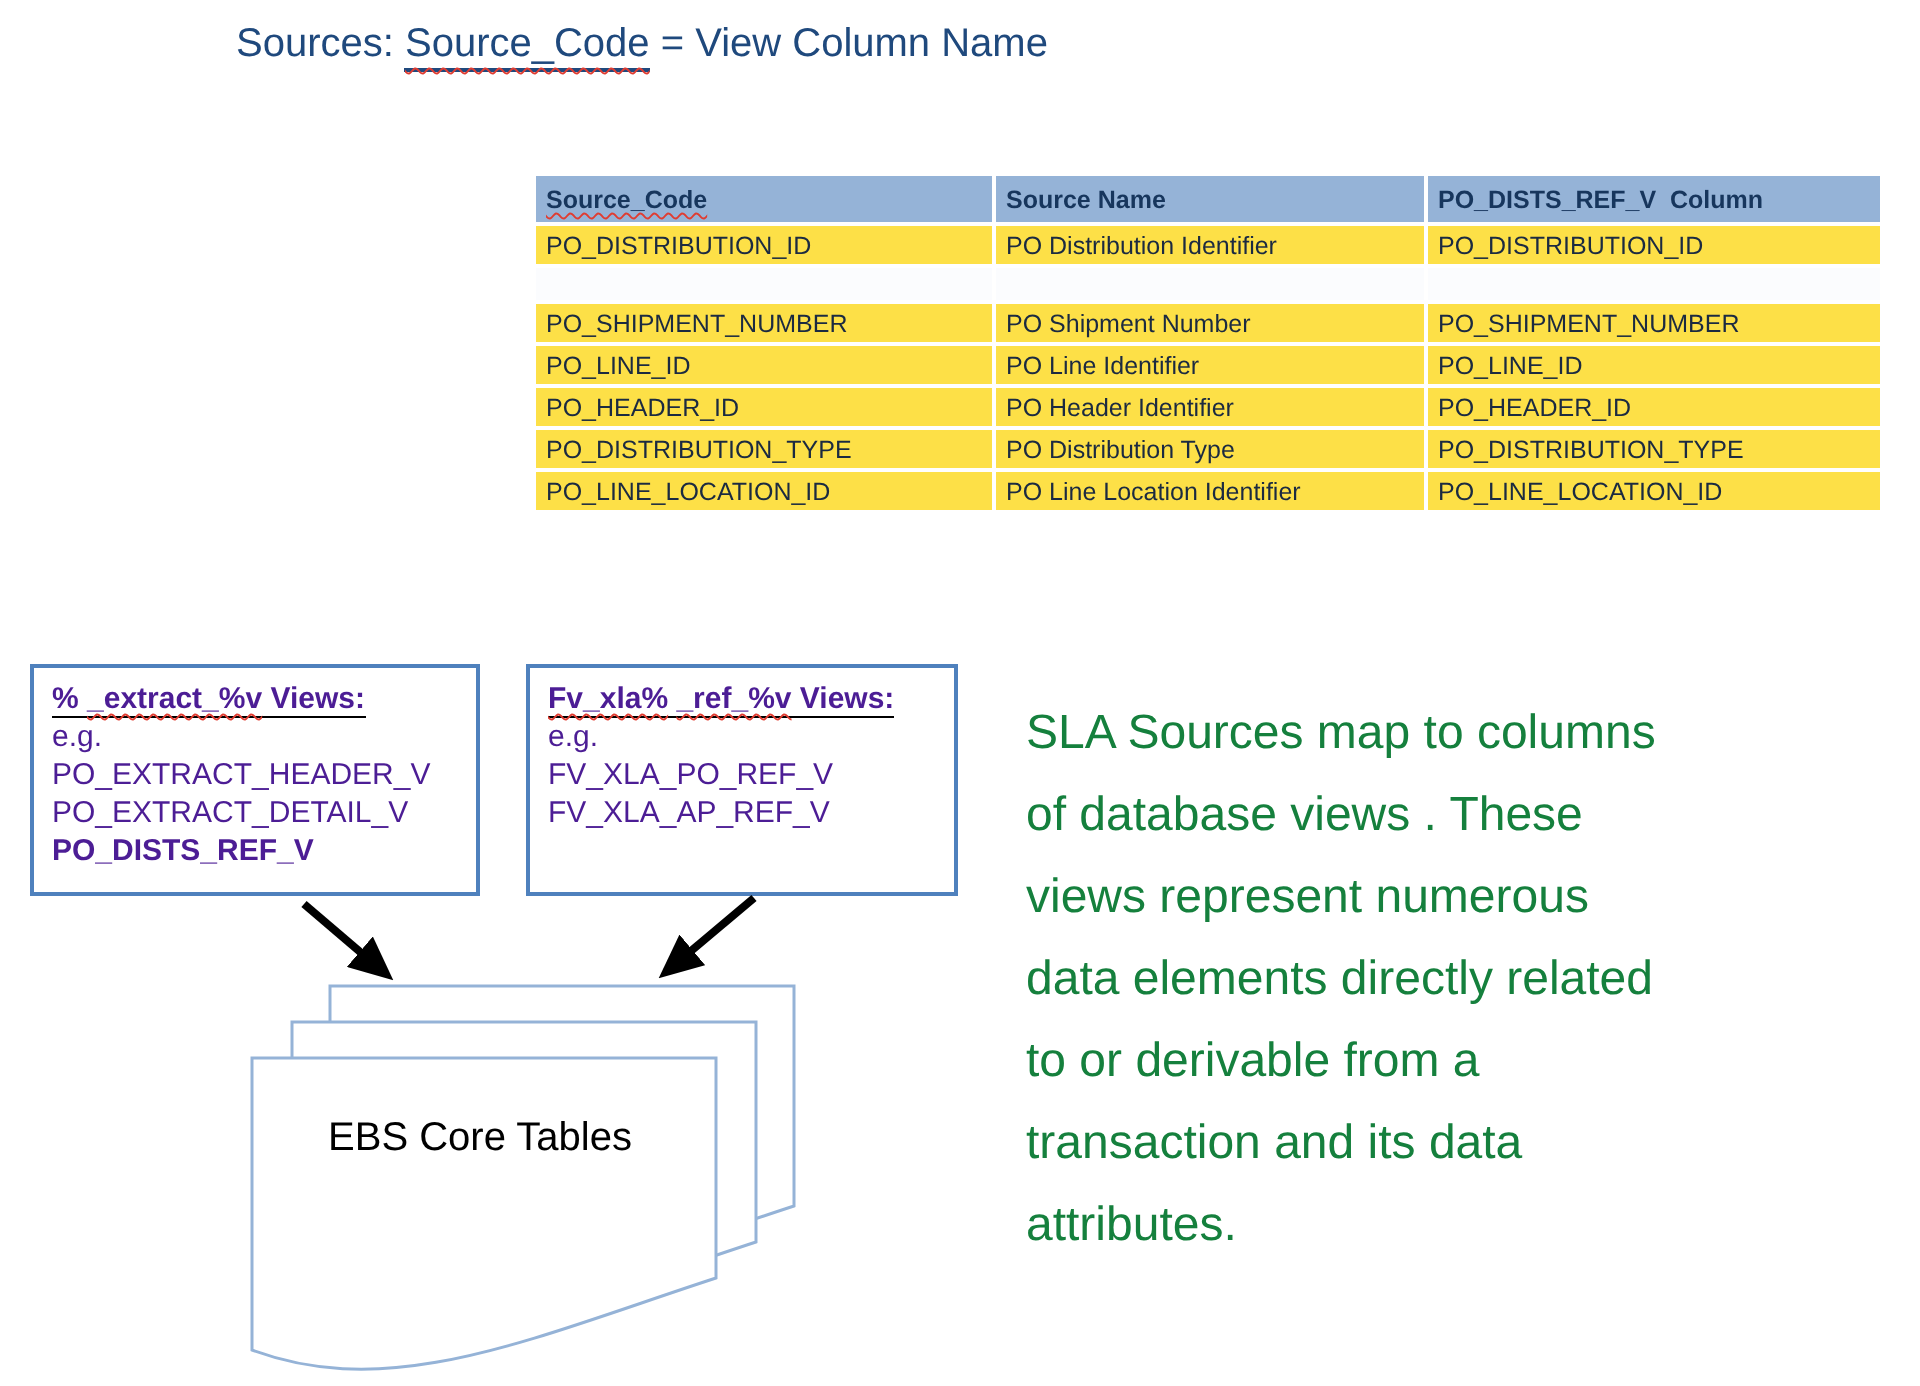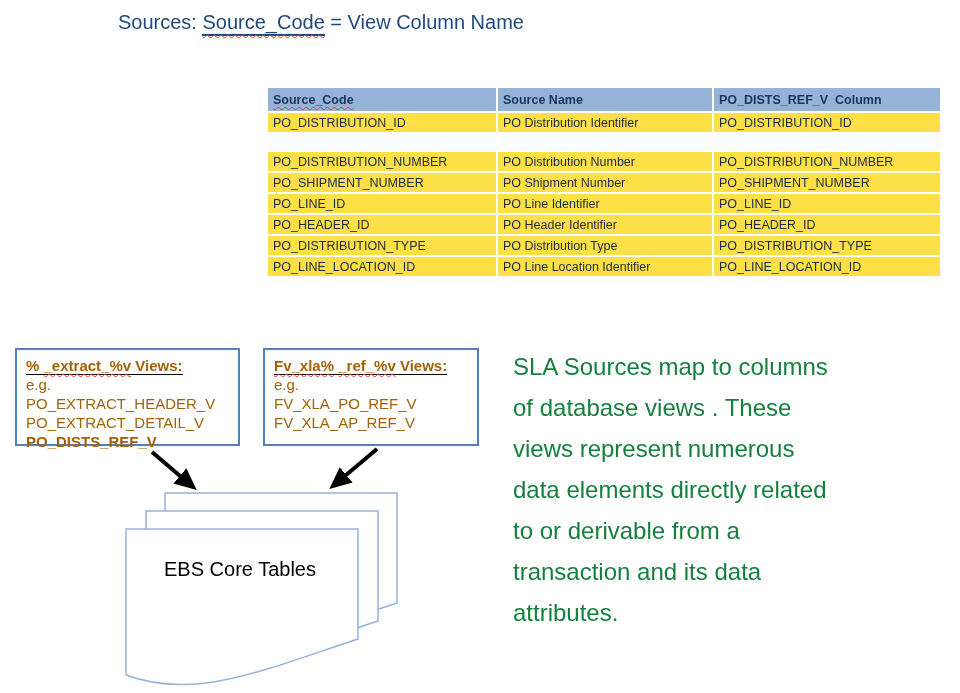--- a/index.html
+++ b/index.html
@@ -60,28 +60,28 @@
   table.tbl tr.gap-row td { background: #FBFCFE; height: 18px; }
   .squiggle {
     text-decoration: underline wavy #E03C31;
     text-decoration-thickness: 1px;
     text-underline-offset: 2px;
   }
 
   
   .callout {
     position: absolute;
-    top: 348px;
-    height: 98px;
+    top: 332px;
+    height: 116px;
     background: #ffffff;
     border: 2px solid #4F81BD;
     padding: 6px 9px;
     font-size: 15px;
     line-height: 19px;
-    color: #a16207;
+    color: #4c1d95;
   }
   .box1 { left: 15px;  width: 225px; }
   .box2 { left: 263px; width: 216px; }
   .callout .box-title { font-weight: bold; }
   .box-title-underline { border-bottom: 1.5px solid #000; padding-bottom: 0px; }
   .callout .bold-line { font-weight: bold; }
 
   
   .para {
     position: absolute;
@@ -125,25 +125,20 @@
     </tr>
     <tr>
       <td>PO_DISTRIBUTION_ID</td>
       <td>PO Distribution Identifier</td>
       <td>PO_DISTRIBUTION_ID</td>
     </tr>
     <tr class="gap-row">
       <td></td>
           <td></td>
           <td></td>
-    </tr>
-    <tr>
-      <td>PO_DISTRIBUTION_NUMBER</td>
-      <td>PO Distribution Number</td>
-      <td>PO_DISTRIBUTION_NUMBER</td>
     </tr>
     <tr>
       <td>PO_SHIPMENT_NUMBER</td>
       <td>PO Shipment Number</td>
       <td>PO_SHIPMENT_NUMBER</td>
     </tr>
     <tr>
       <td>PO_LINE_ID</td>
       <td>PO Line Identifier</td>
       <td>PO_LINE_ID</td>

